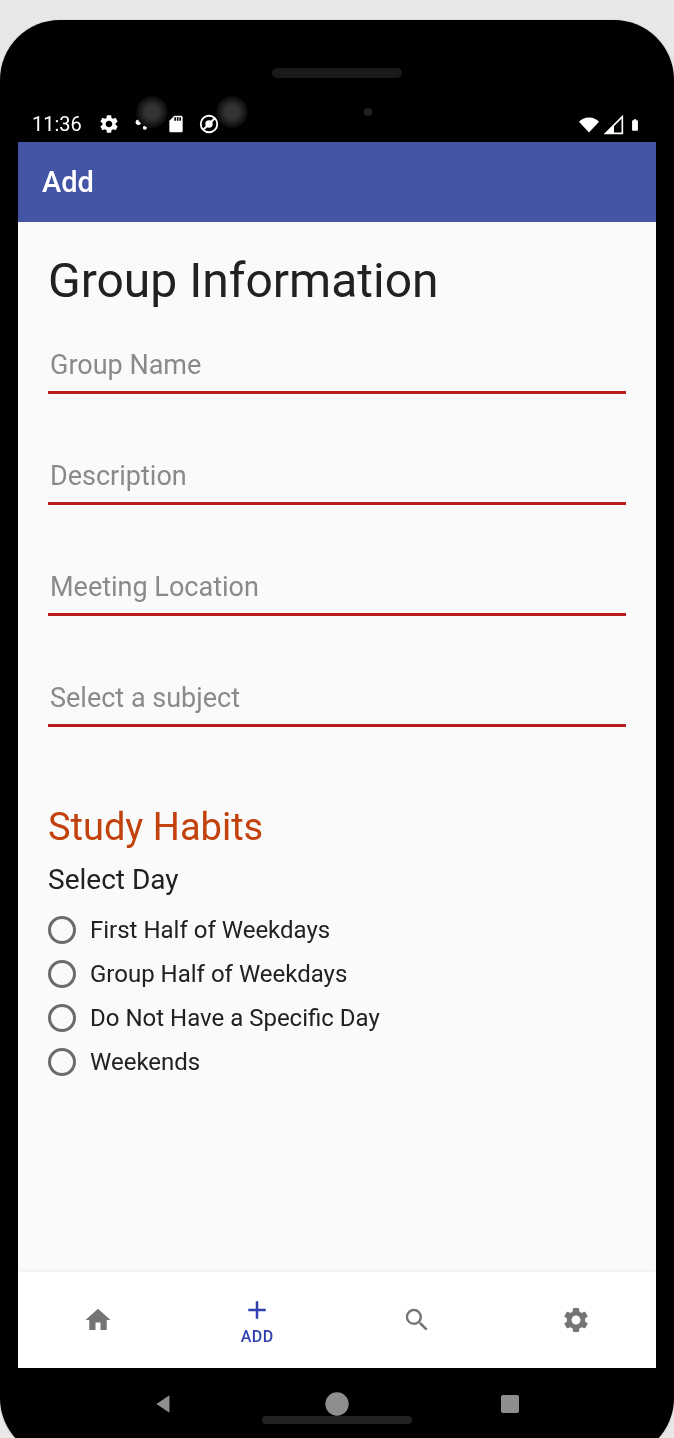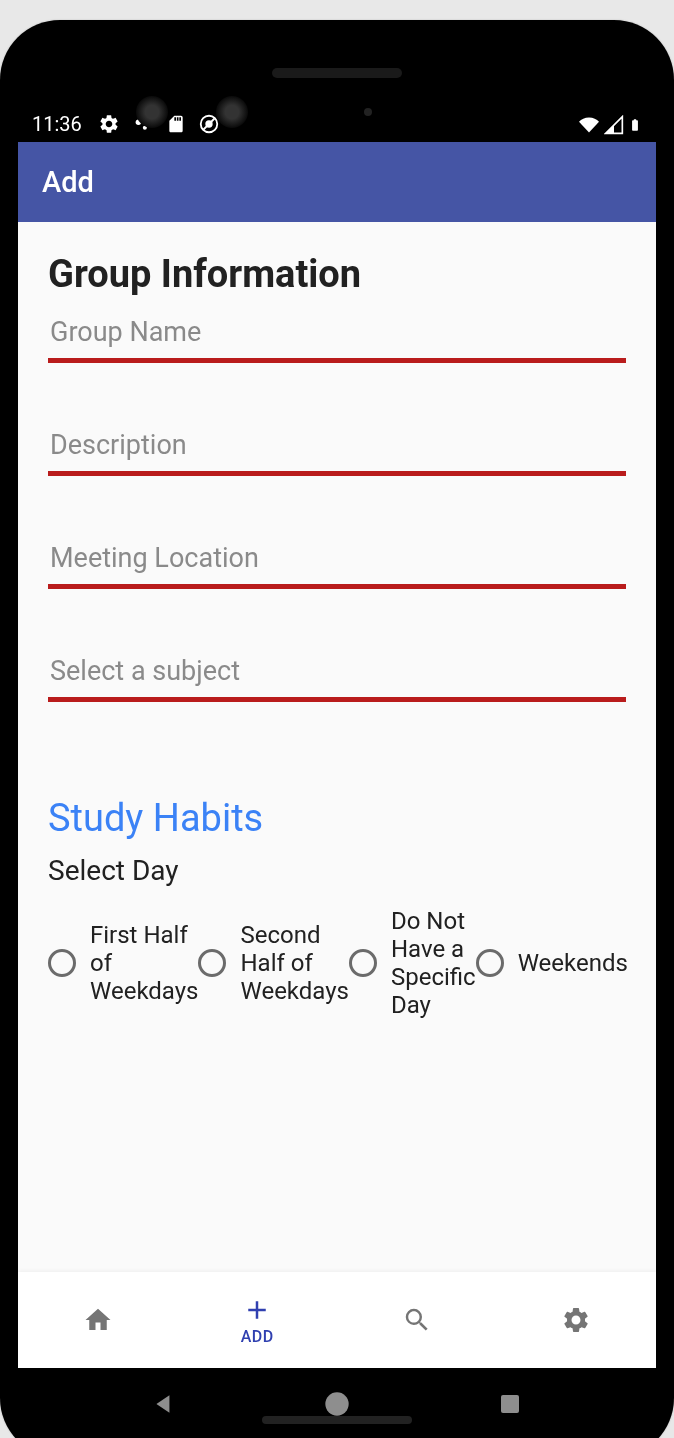--- a/index.html
+++ b/index.html
@@ -127,55 +127,55 @@
       font-size: 29px;
       font-weight: 500;
     }
     .content {
       flex: 1;
       background: #fafafa;
       padding: 30px 30px 0 30px;
       overflow-y: auto;
     }
     .section-heading {
-      font-size: 38px;
+      font-size: 48px;
       color: #212121;
-      font-weight: 700;
-      margin-bottom: 12px;
+      font-weight: 400;
+      margin-bottom: 32px;
     }
     .section-heading2 {
       font-size: 38px;
-      color: #3b82f6;
+      color: #c2410c;
       font-weight: 400;
-      margin-top: 36px;
+      margin-top: 20px;
       margin-bottom: 14px;
     }
     .text-field {
       width: 100%;
       border: none;
-      border-bottom: 5px solid #b91c1c;
+      border-bottom: 3px solid #b91c1c;
       background: transparent;
       font-size: 27px;
       padding: 8px 2px 10px 2px;
       color: #212121;
       outline: none;
       margin-bottom: 58px;
       font-family: inherit;
     }
     .text-field::placeholder {
       color: #8a8a8a;
     }
     .sub-heading {
       font-size: 28px;
       color: #212121;
       margin-bottom: 12px;
     }
     .radio-list {
       display: flex;
-      flex-direction: row;
+      flex-direction: column;
       gap: 0;
     }
     .radio-item {
       display: flex;
       align-items: center;
       gap: 14px;
       padding: 8px 0;
       cursor: pointer;
     }
     .radio-circle {
@@ -313,21 +313,21 @@
       <h2 class="section-heading2">Study Habits</h2>
       <div class="sub-heading">Select Day</div>
 
       <div class="radio-list">
         <div class="radio-item">
           <span class="radio-circle"></span>
           <span class="radio-label">First Half of Weekdays</span>
         </div>
         <div class="radio-item">
           <span class="radio-circle"></span>
-          <span class="radio-label">Second Half of Weekdays</span>
+          <span class="radio-label">Group Half of Weekdays</span>
         </div>
         <div class="radio-item">
           <span class="radio-circle"></span>
           <span class="radio-label">Do Not Have a Specific Day</span>
         </div>
         <div class="radio-item">
           <span class="radio-circle"></span>
           <span class="radio-label">Weekends</span>
         </div>
       </div>

